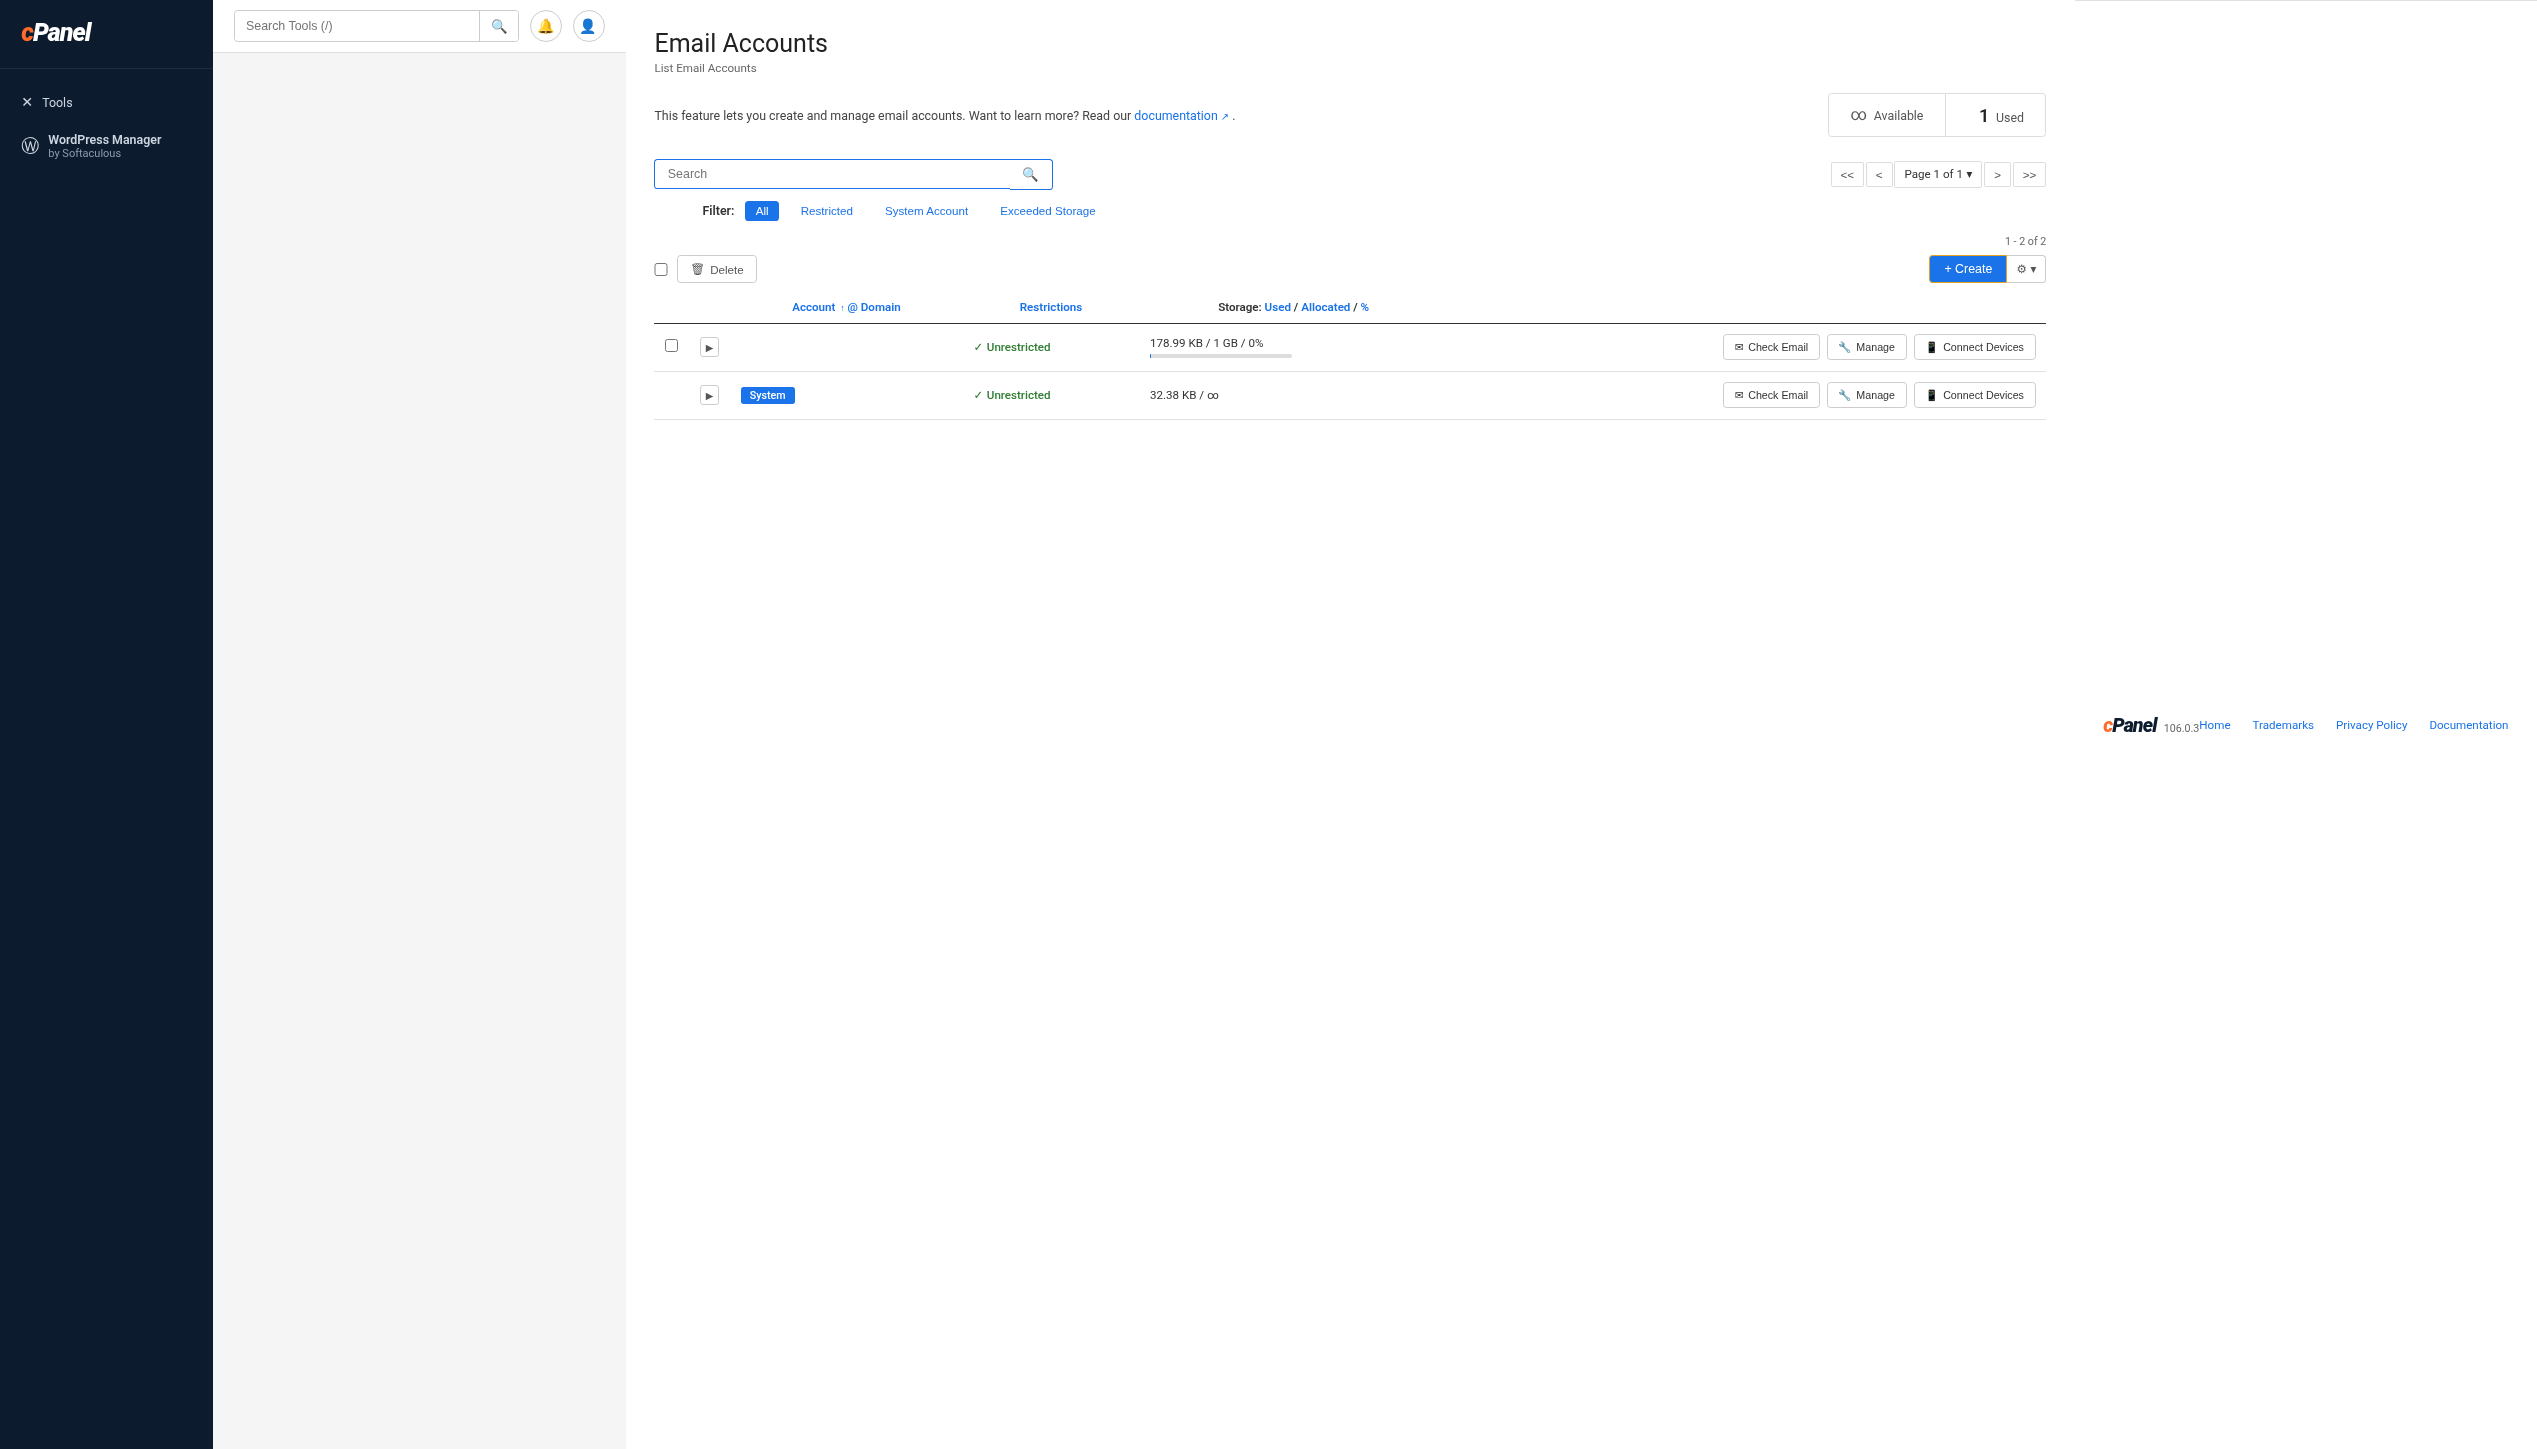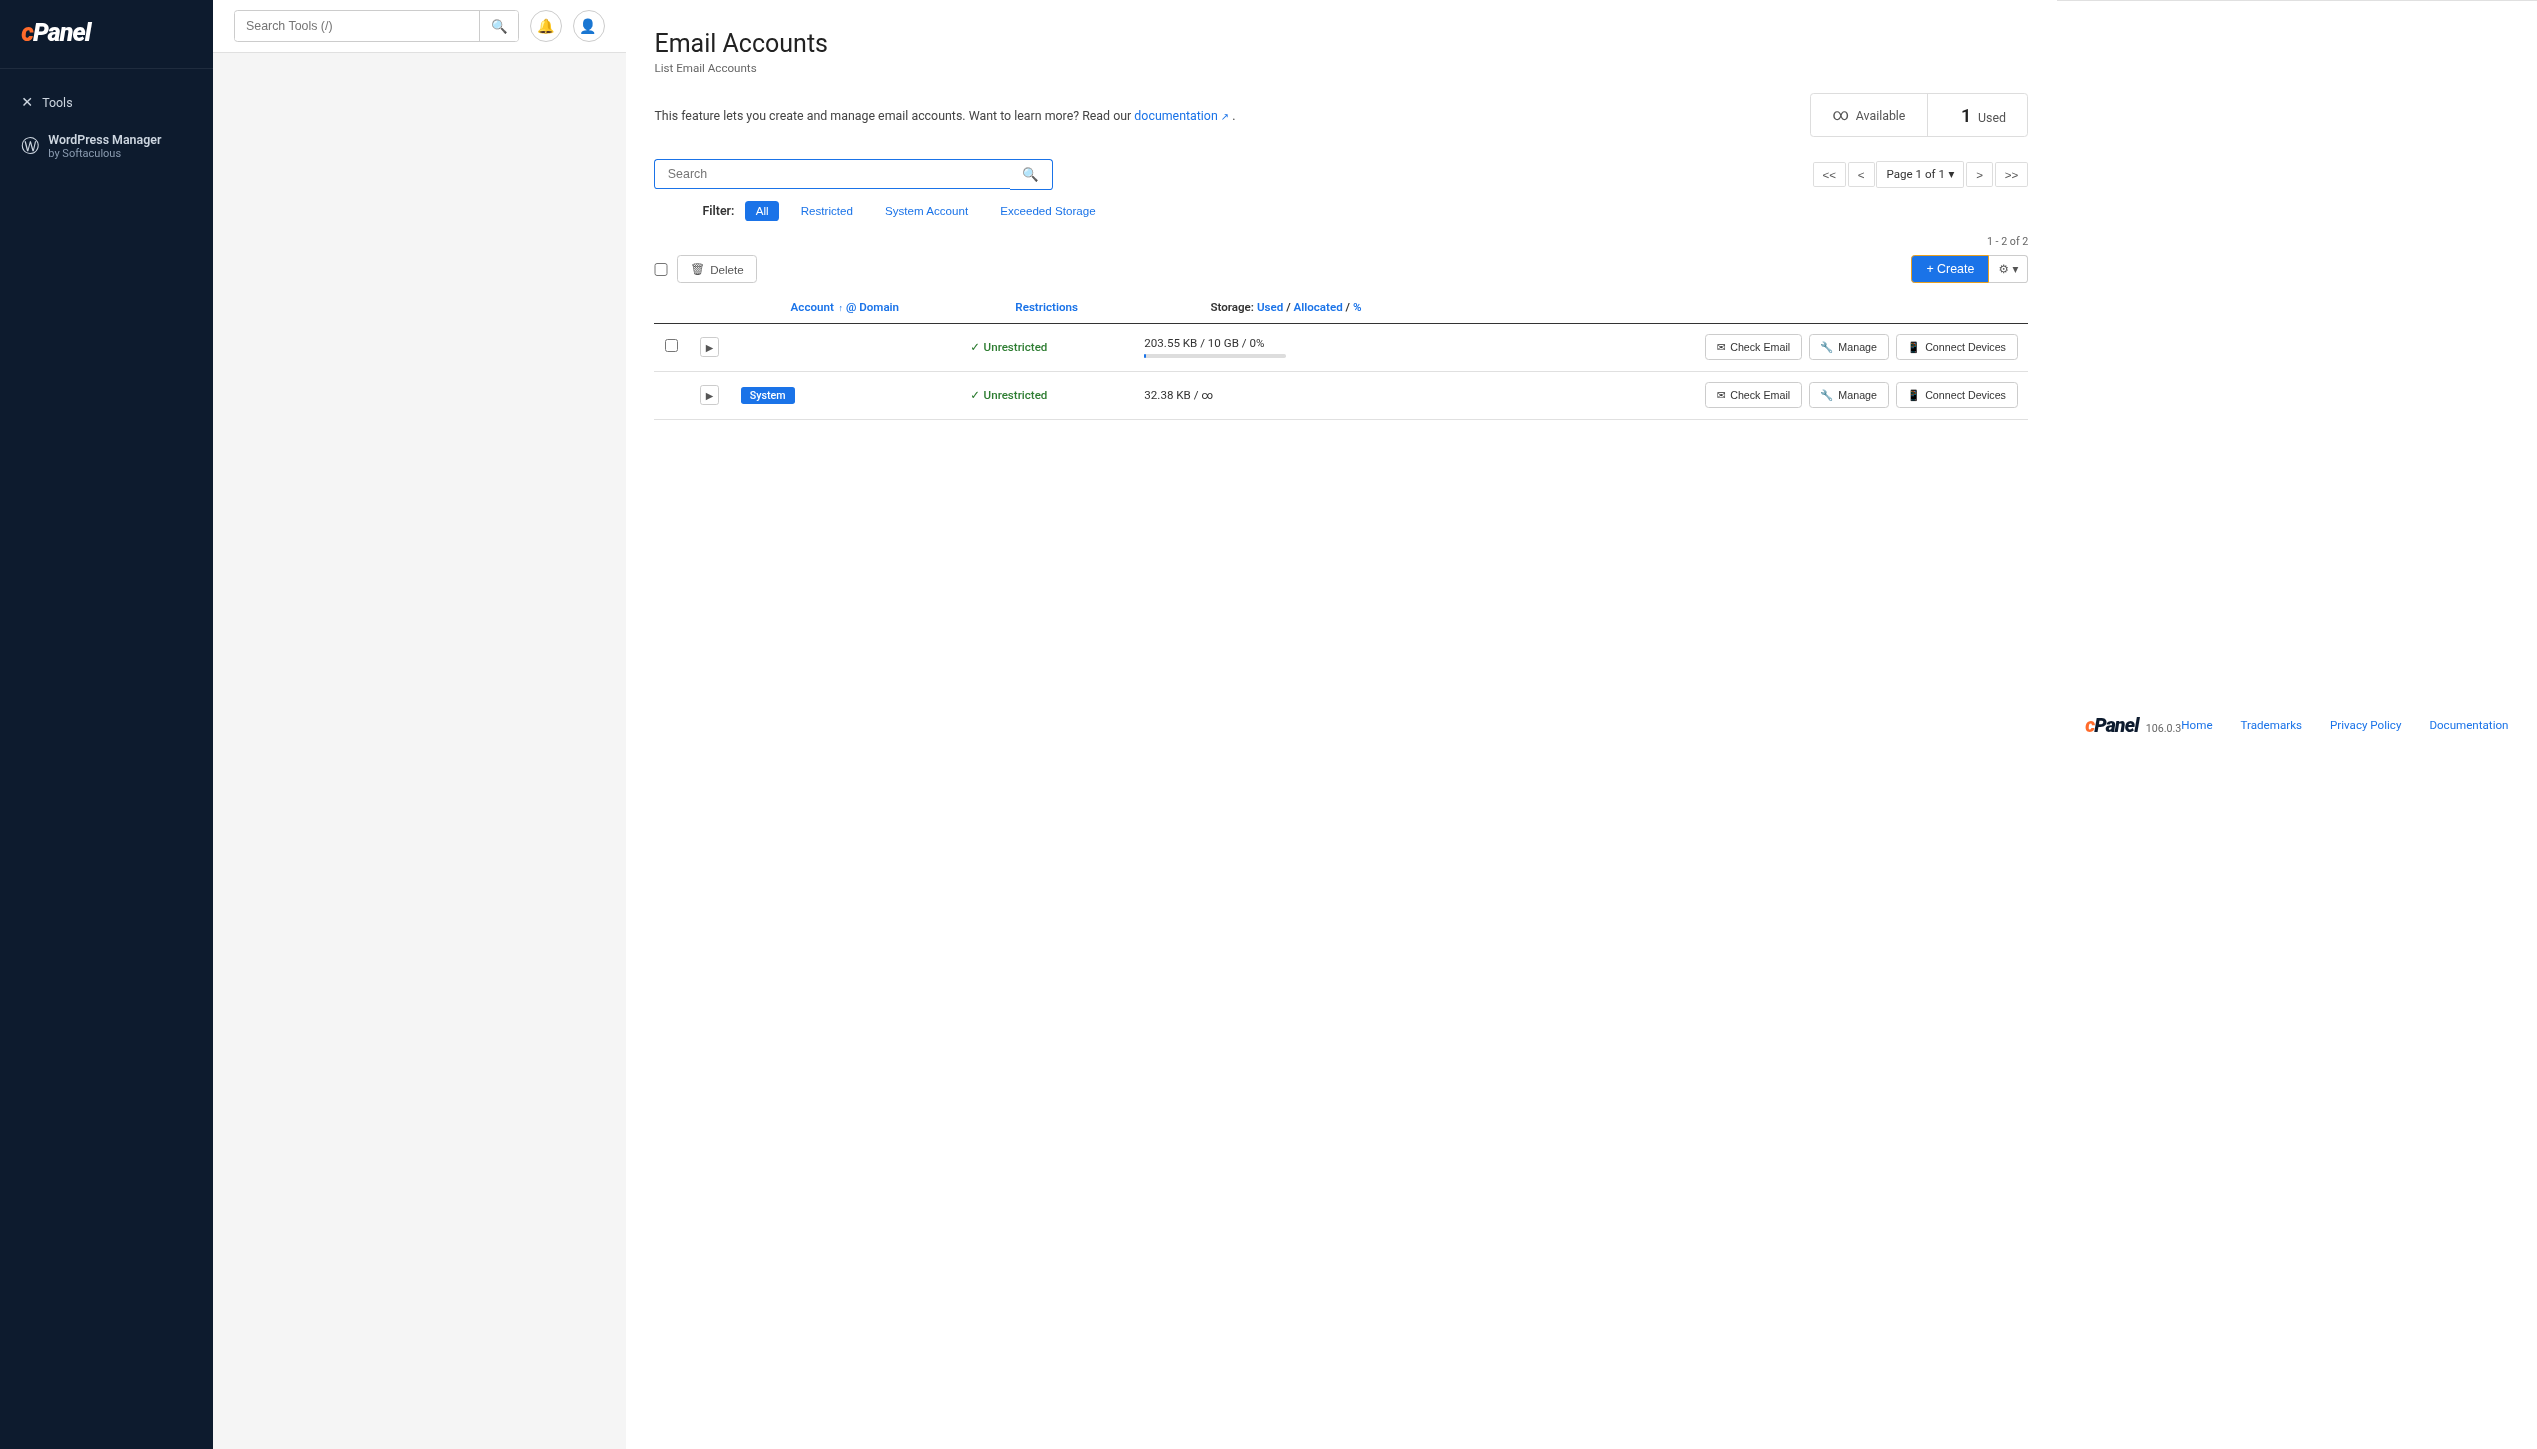--- a/index.html
+++ b/index.html
@@ -391,21 +391,21 @@
       background: #fff;
       border-top: 0.9px solid #e0e0e0;
       padding: 14.2px 28.5px;
       display: flex;
       align-items: center;
       justify-content: space-between;
     }
     .footer-logo { font-size: 19.6px; font-weight: 900; color: #ff6b2b; font-style: italic; letter-spacing: -0.9px; }
     .footer-logo span { color: #0d1b2e; }
     .footer-version { font-size: 10.7px; color: #666; margin-left: 3.6px; }
-    .footer-links { display: flex; gap: 28px; text-align: right; }
+    .footer-links { display: flex; gap: 22px; text-align: right; }
     .footer-links a { color: #1a73e8; text-decoration: none; font-size: 11.6px; }
 
     .checkbox-input { width: 13.3px; height: 13.3px; cursor: pointer; }
     .sort-icon { font-size: 9px; margin-left: 1.8px; }
   </style>
 </head>
 <body>
 
 <div class="sidebar">
   <div class="sidebar-logo">
@@ -555,21 +555,21 @@
           <td>
             <span></span>
           </td>
           <td>
             <span class="unrestricted">
               <span class="checkmark">✓</span>
               <span>Unrestricted</span>
             </span>
           </td>
           <td>
-            <div>203.55 KB / 10 GB / 0%</div>
+            <div>178.99 KB / 1 GB / 0%</div>
             <div class="storage-bar-wrap">
               <div class="storage-bar-fill" style="width:1%;"></div>
             </div>
           </td>
           <td>
             <div class="row-actions">
               <button class="action-btn">
                 <span>✉</span>
                 <span>Check Email</span>
               </button>

